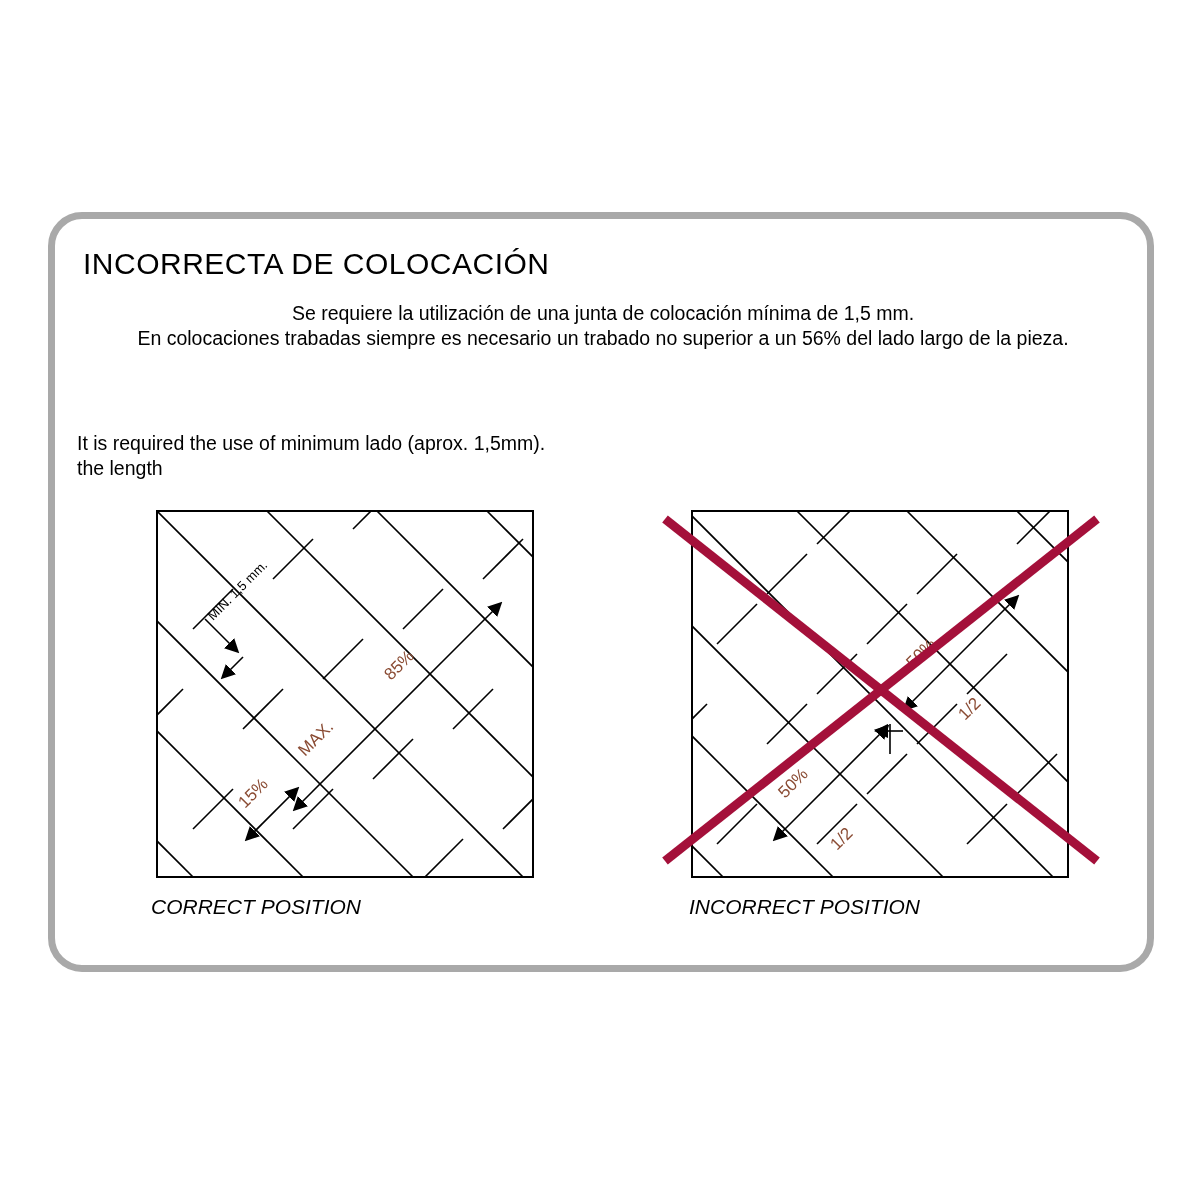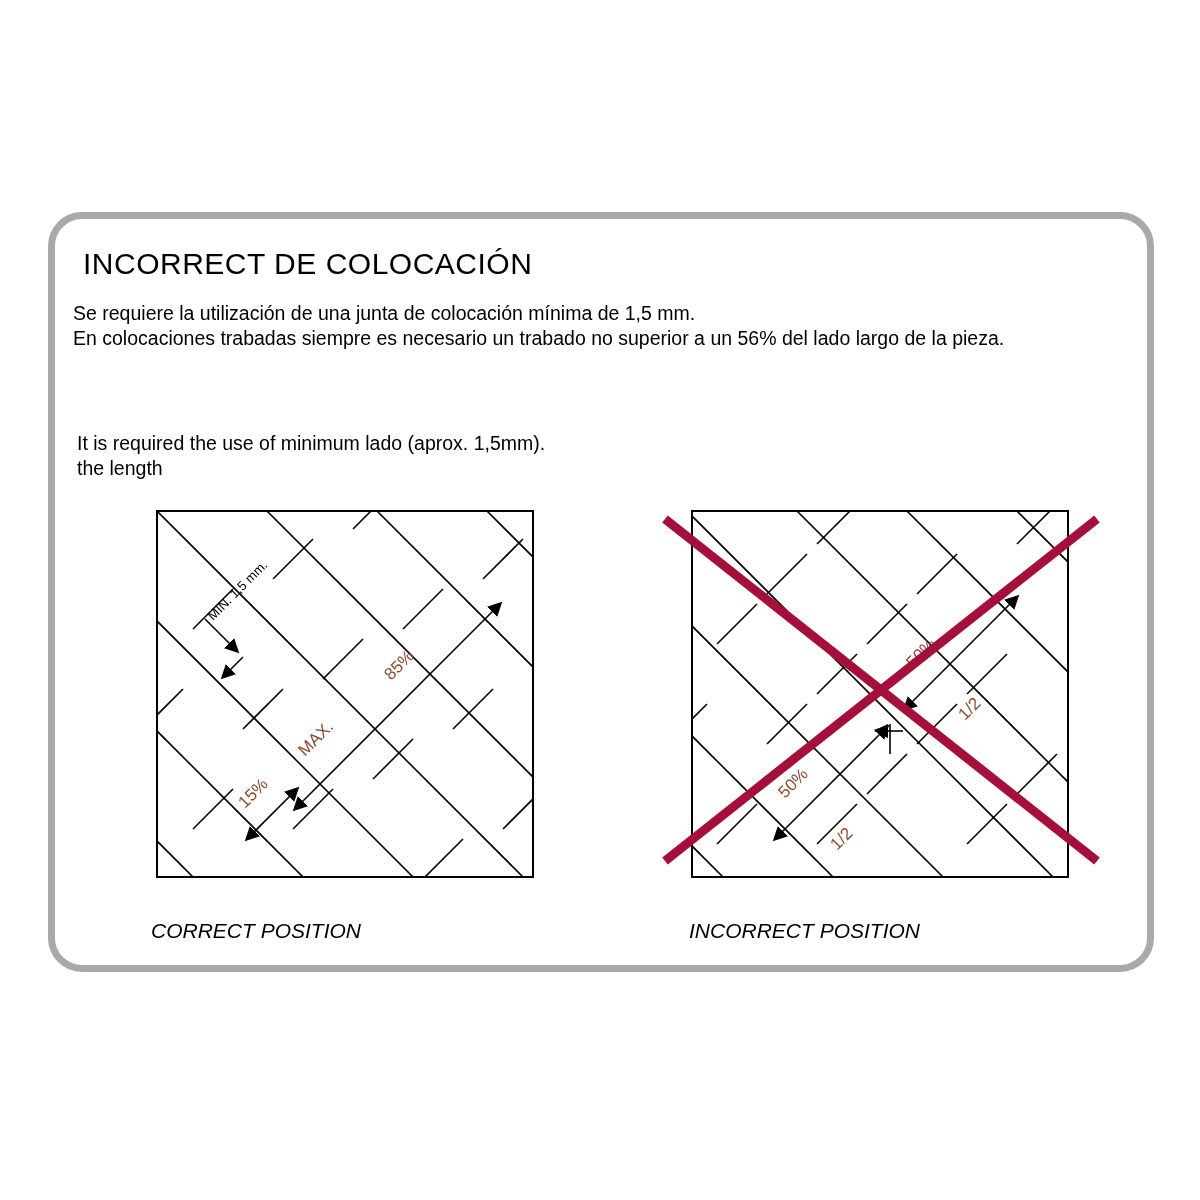--- a/index.html
+++ b/index.html
@@ -42,20 +42,21 @@
     white-space: nowrap;
   }
   .para-es {
     position: absolute;
     left: 18px;
     top: 82px;
     width: 1060px;
     font-size: 19.5px;
     line-height: 25px;
     color: #000;
+    text-align: center;
   }
   .title-en {
     position: absolute;
     left: 28px;
     top: 152px;
     font-size: 27px;
     font-style: italic;
     font-weight: bold;
     letter-spacing: 0.3px;
     white-space: nowrap;
@@ -72,21 +73,21 @@
     position: absolute;
   }
   .fig-left { left: 100px; top: 290px; }
   .fig-right { left: 590px; top: 290px; }
   .caption {
     position: absolute;
     font-size: 21px;
     white-space: nowrap;
   }
   .caption.es { top: 668px; }
-  .caption.en { top: 700px; font-style: italic; }
+  .caption.en { top: 676px; font-style: italic; }
   .cap-left { left: 96px; }
   .cap-right { left: 634px; }
   svg { display: block; }
   .tile { fill: none; stroke: #000; stroke-width: 1.6; }
   .frame { fill: none; stroke: #000; stroke-width: 2; }
   .dimline { stroke: #000; stroke-width: 1.6; fill: none; }
   .lbl {
     font-family: "Liberation Sans", sans-serif;
     font-size: 17px;
     fill: #8a4b33;
@@ -98,21 +99,21 @@
   }
   .cross { stroke: #a4103a; stroke-width: 9; stroke-linecap: butt; }
 </style>
 </head>
 <body>
 
 <div id="page">
 
   <div class="card">
 
-    <div class="title-es">INCORRECT DE COLOCACIÓN</div>
+    <div class="title-es">INCORRECTA DE COLOCACIÓN</div>
 
     <div class="para-es">
       <div>Se requiere la utilización de una junta de colocación mínima de 1,5 mm.</div>
       <div>En colocaciones trabadas siempre es necesario un trabado no superior a un 56% del lado largo de la pieza.</div>
     </div>
 
 
     <div class="para-en">
       <div>It is required the use of minimum lado (aprox. 1,5mm).</div>
       <div>the length</div>

